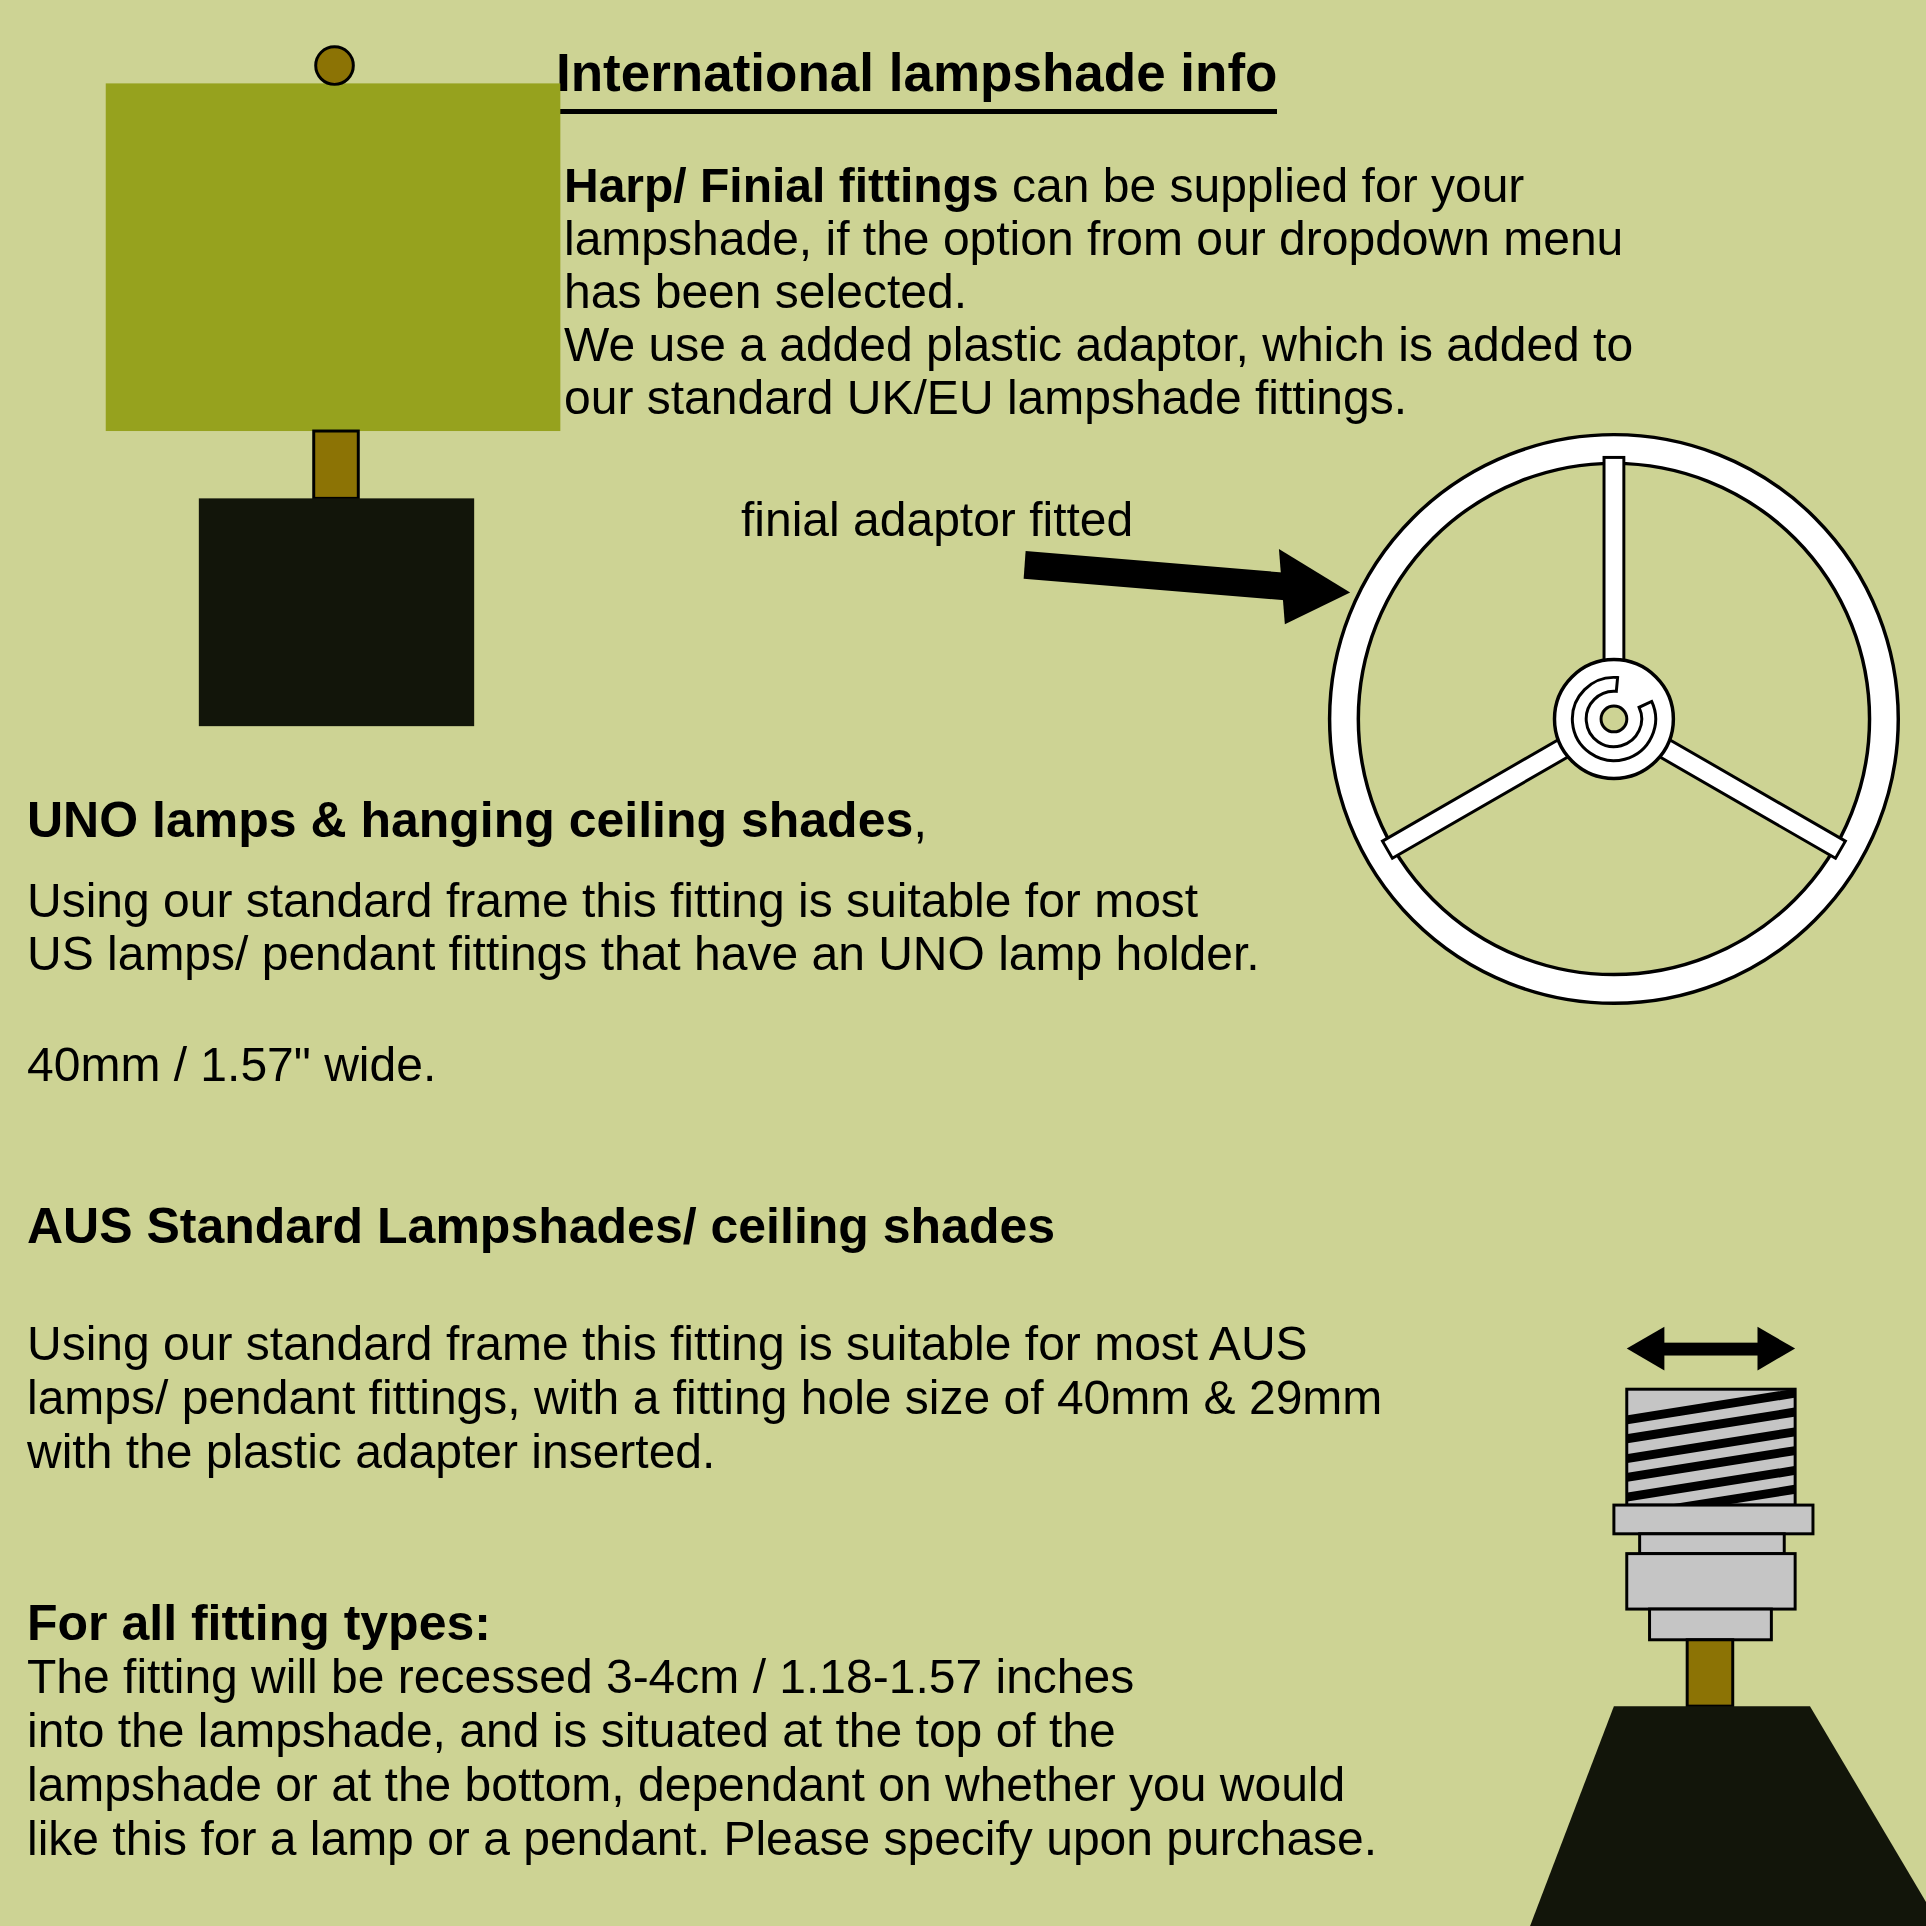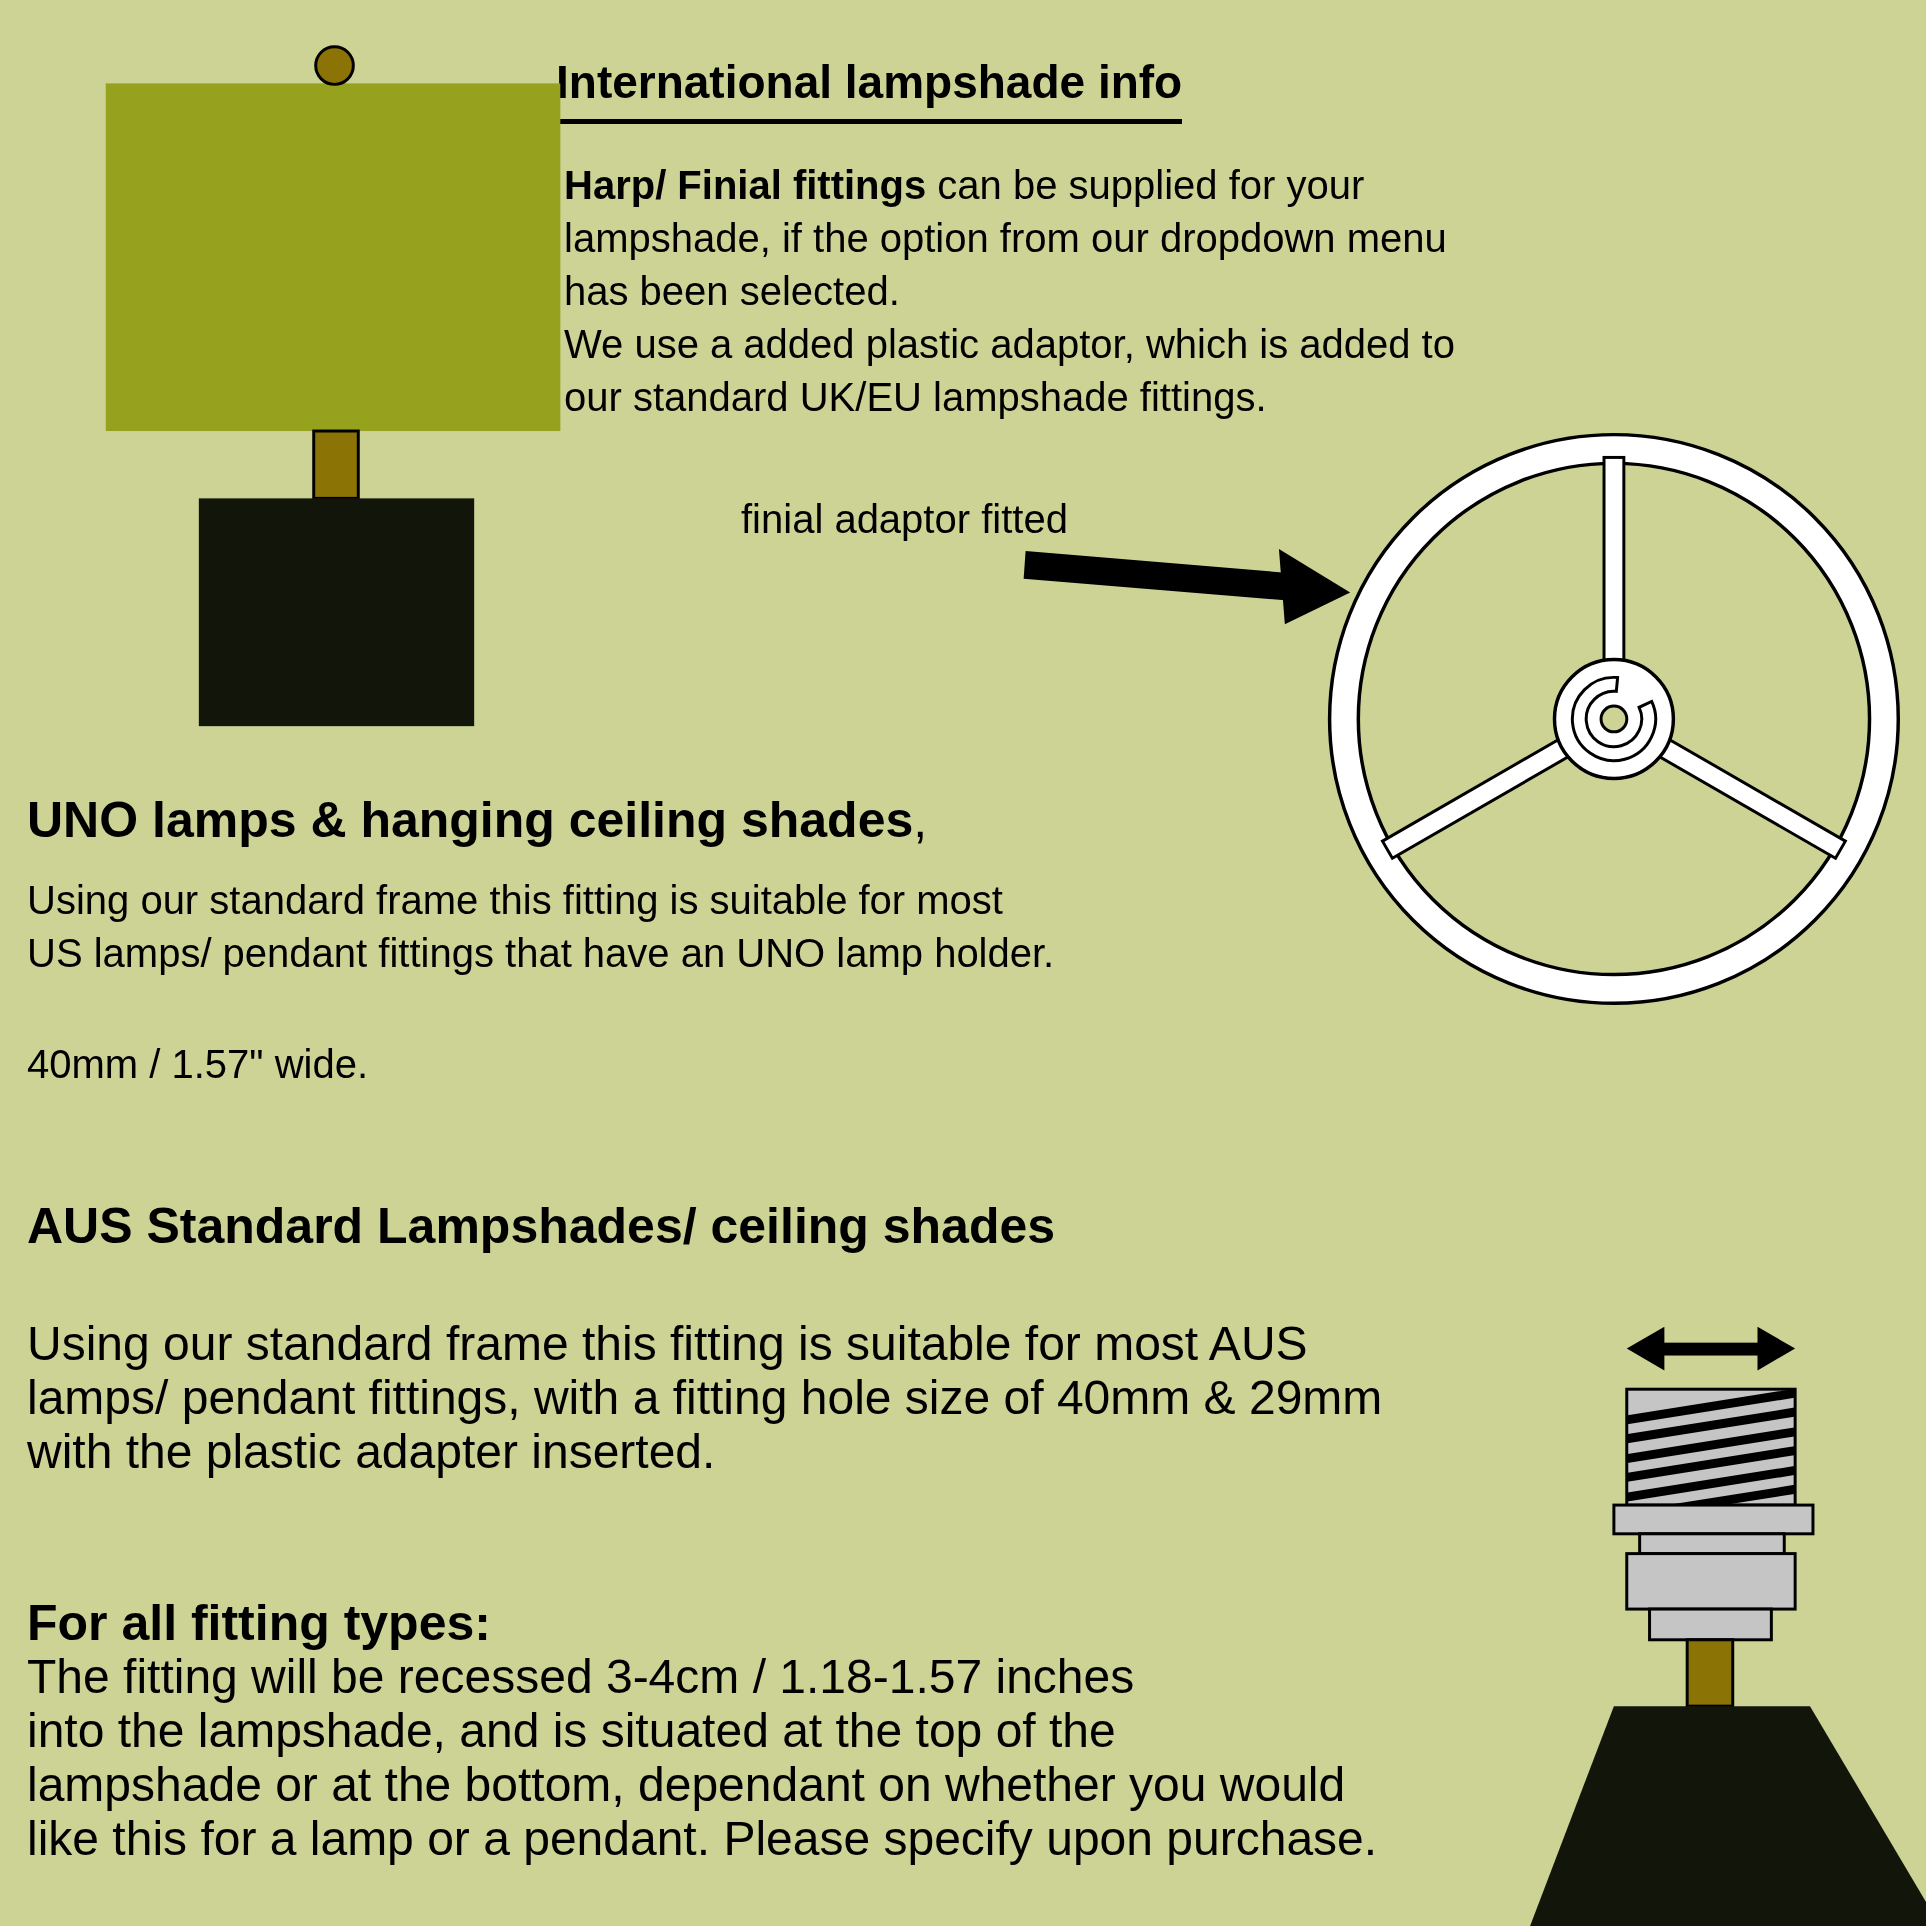--- a/index.html
+++ b/index.html
@@ -3,25 +3,25 @@
 <meta charset="utf-8">
 <style>
   :root{
     --background:#cdd394; --shade_green:#96a21e; --gold:#8c7305;
     --base_black:#12150a; --socket_gray:#c5c5c5; --outline:#000000; --ring_white:#ffffff;
   }
   html,body{margin:0;padding:0;}
   .canvas{position:relative;width:1927px;height:1927px;background:var(--background);
     font-family:"Liberation Sans",sans-serif;color:#000;overflow:hidden;}
   .txt{position:absolute;white-space:nowrap;}
-  .body-text{font-size:40px;line-height:53px;}
+  .body-text{font-size:48px;line-height:53px;}
   .body-text55{font-size:48px;line-height:54px;}
   .heading{font-size:50px;line-height:55px;font-weight:bold;}
-  .title{left:556px;top:38px;font-size:46px;line-height:69px;font-weight:bold;
-    border-bottom:5px solid #000;padding-bottom:2px;margin-top:10px;}
+  .title{left:556px;top:38px;font-size:53px;line-height:69px;font-weight:bold;
+    border-bottom:5px solid #000;padding-bottom:2px;}
   .svg-abs{position:absolute;}
   .normal{font-weight:normal;}
 </style>
 </head>
 <body>
 
 <div class="canvas">
 
   <div class="txt title">International lampshade info</div>
 

